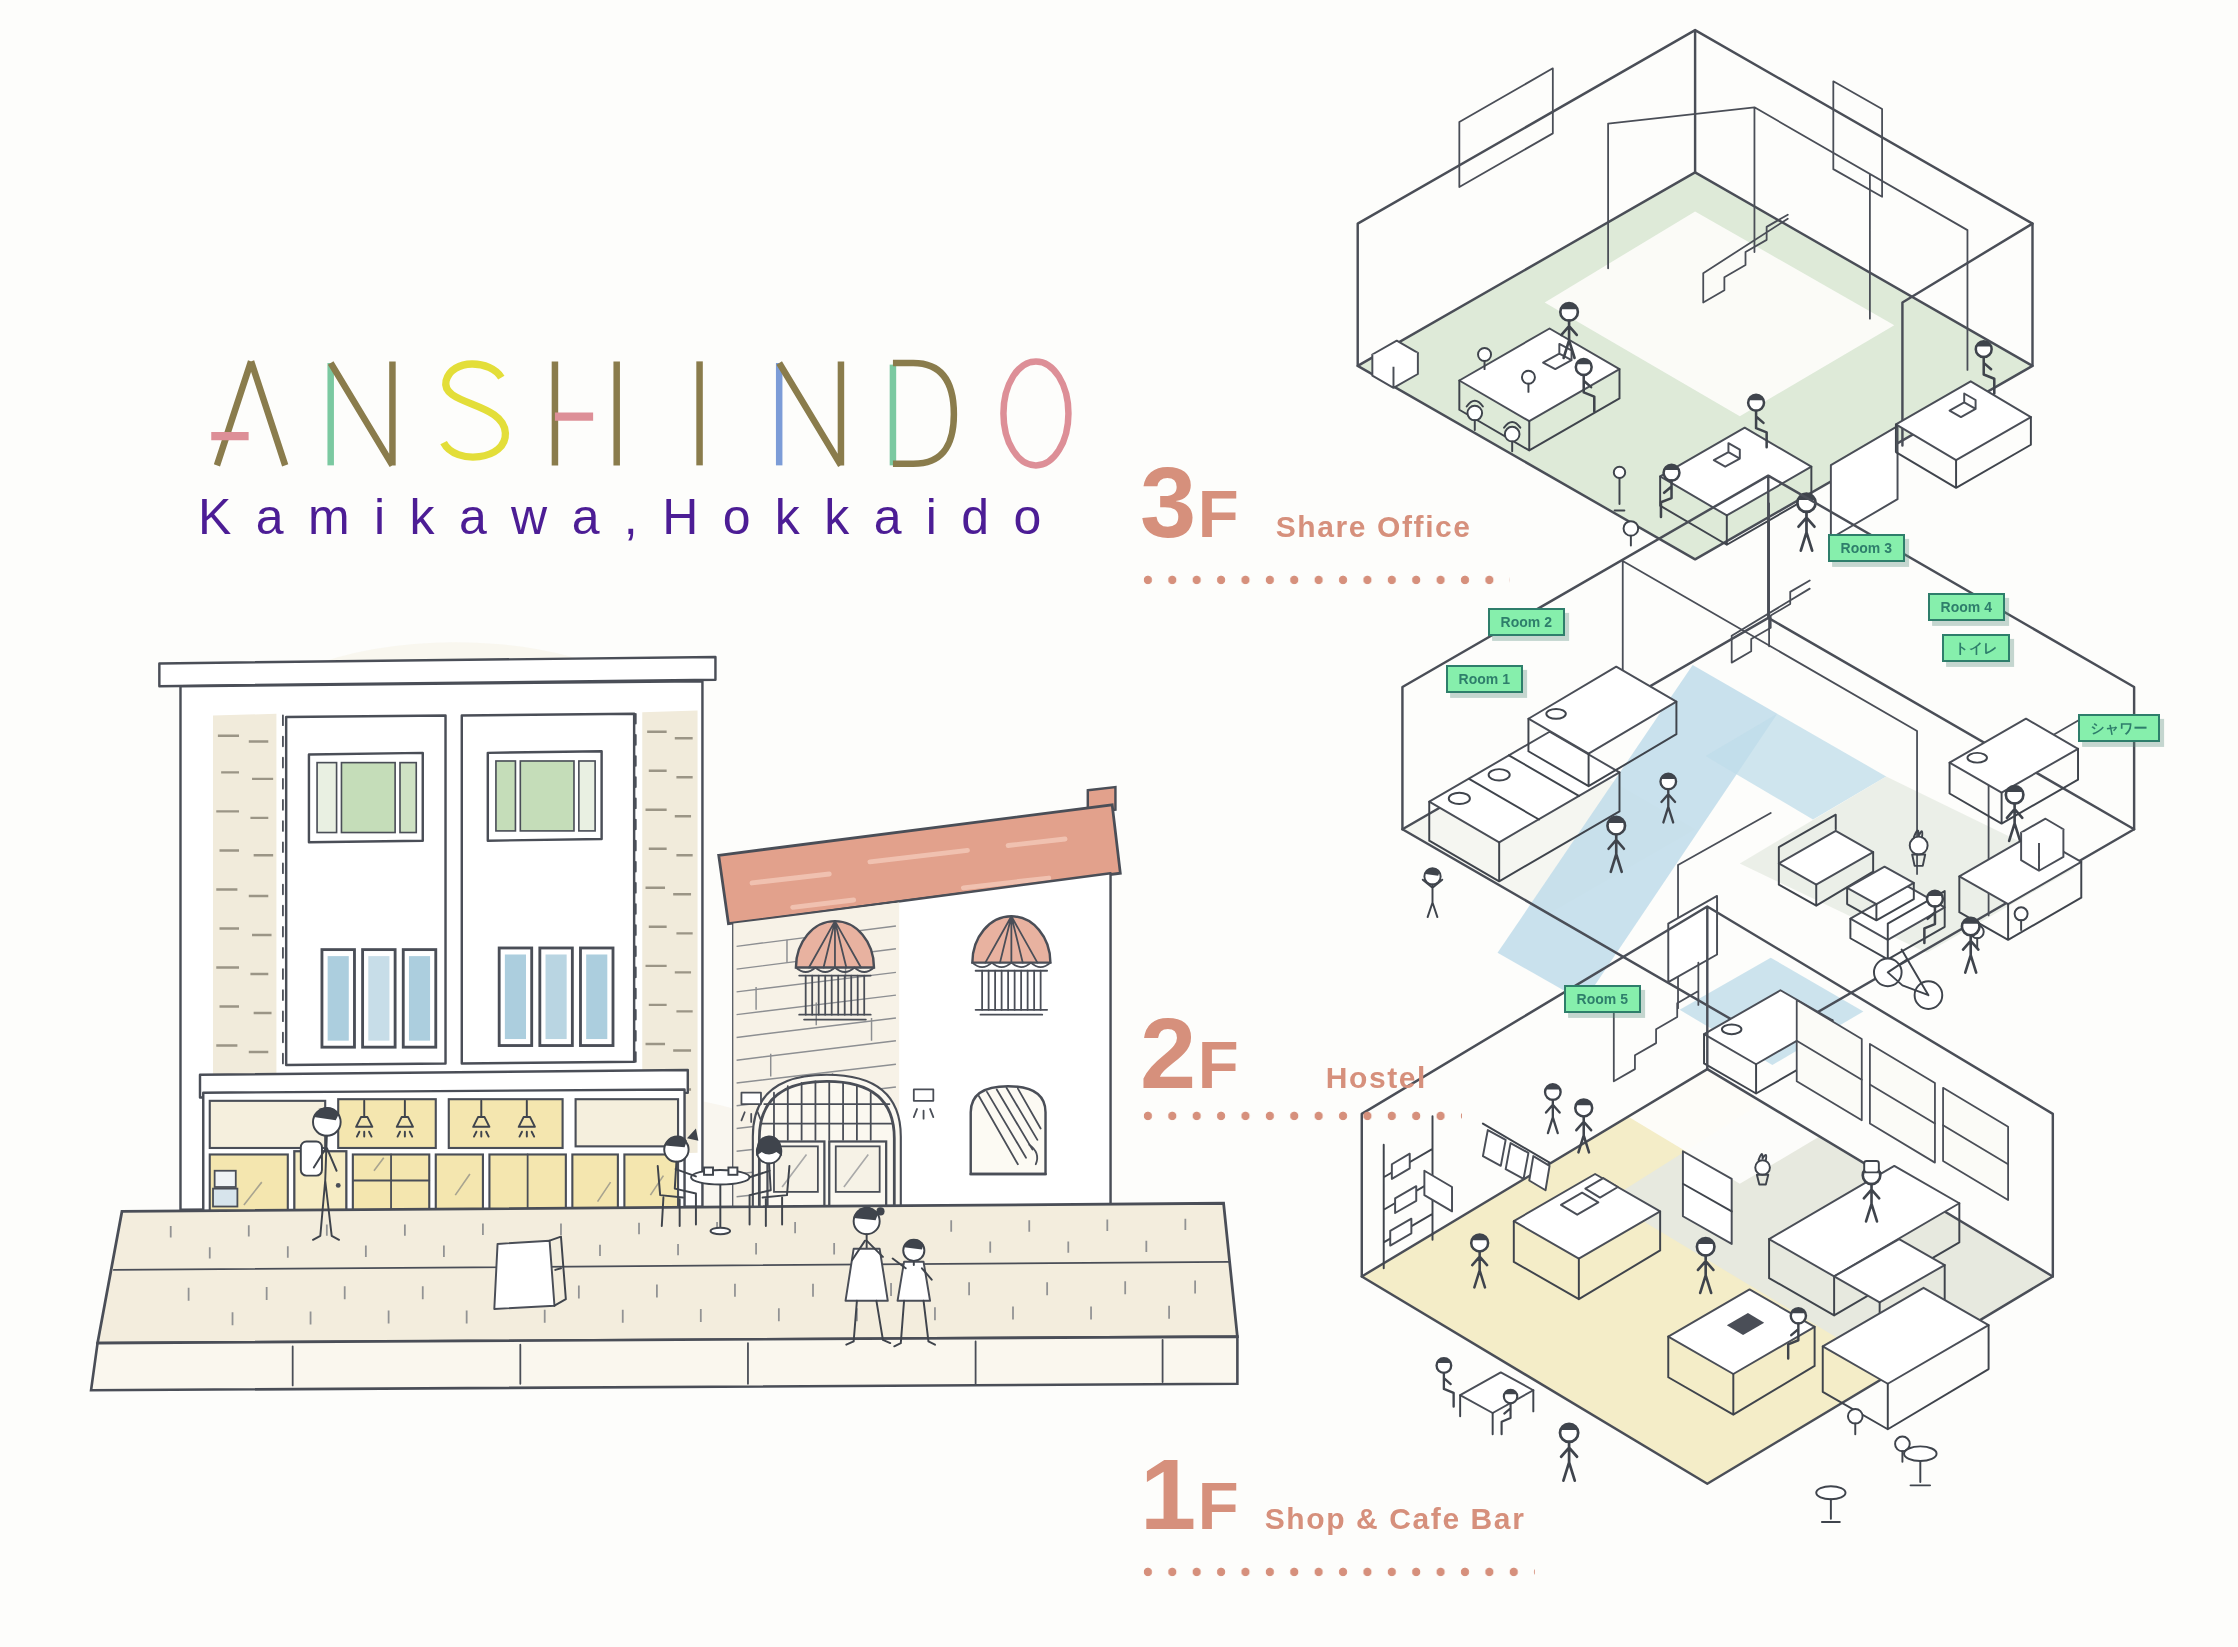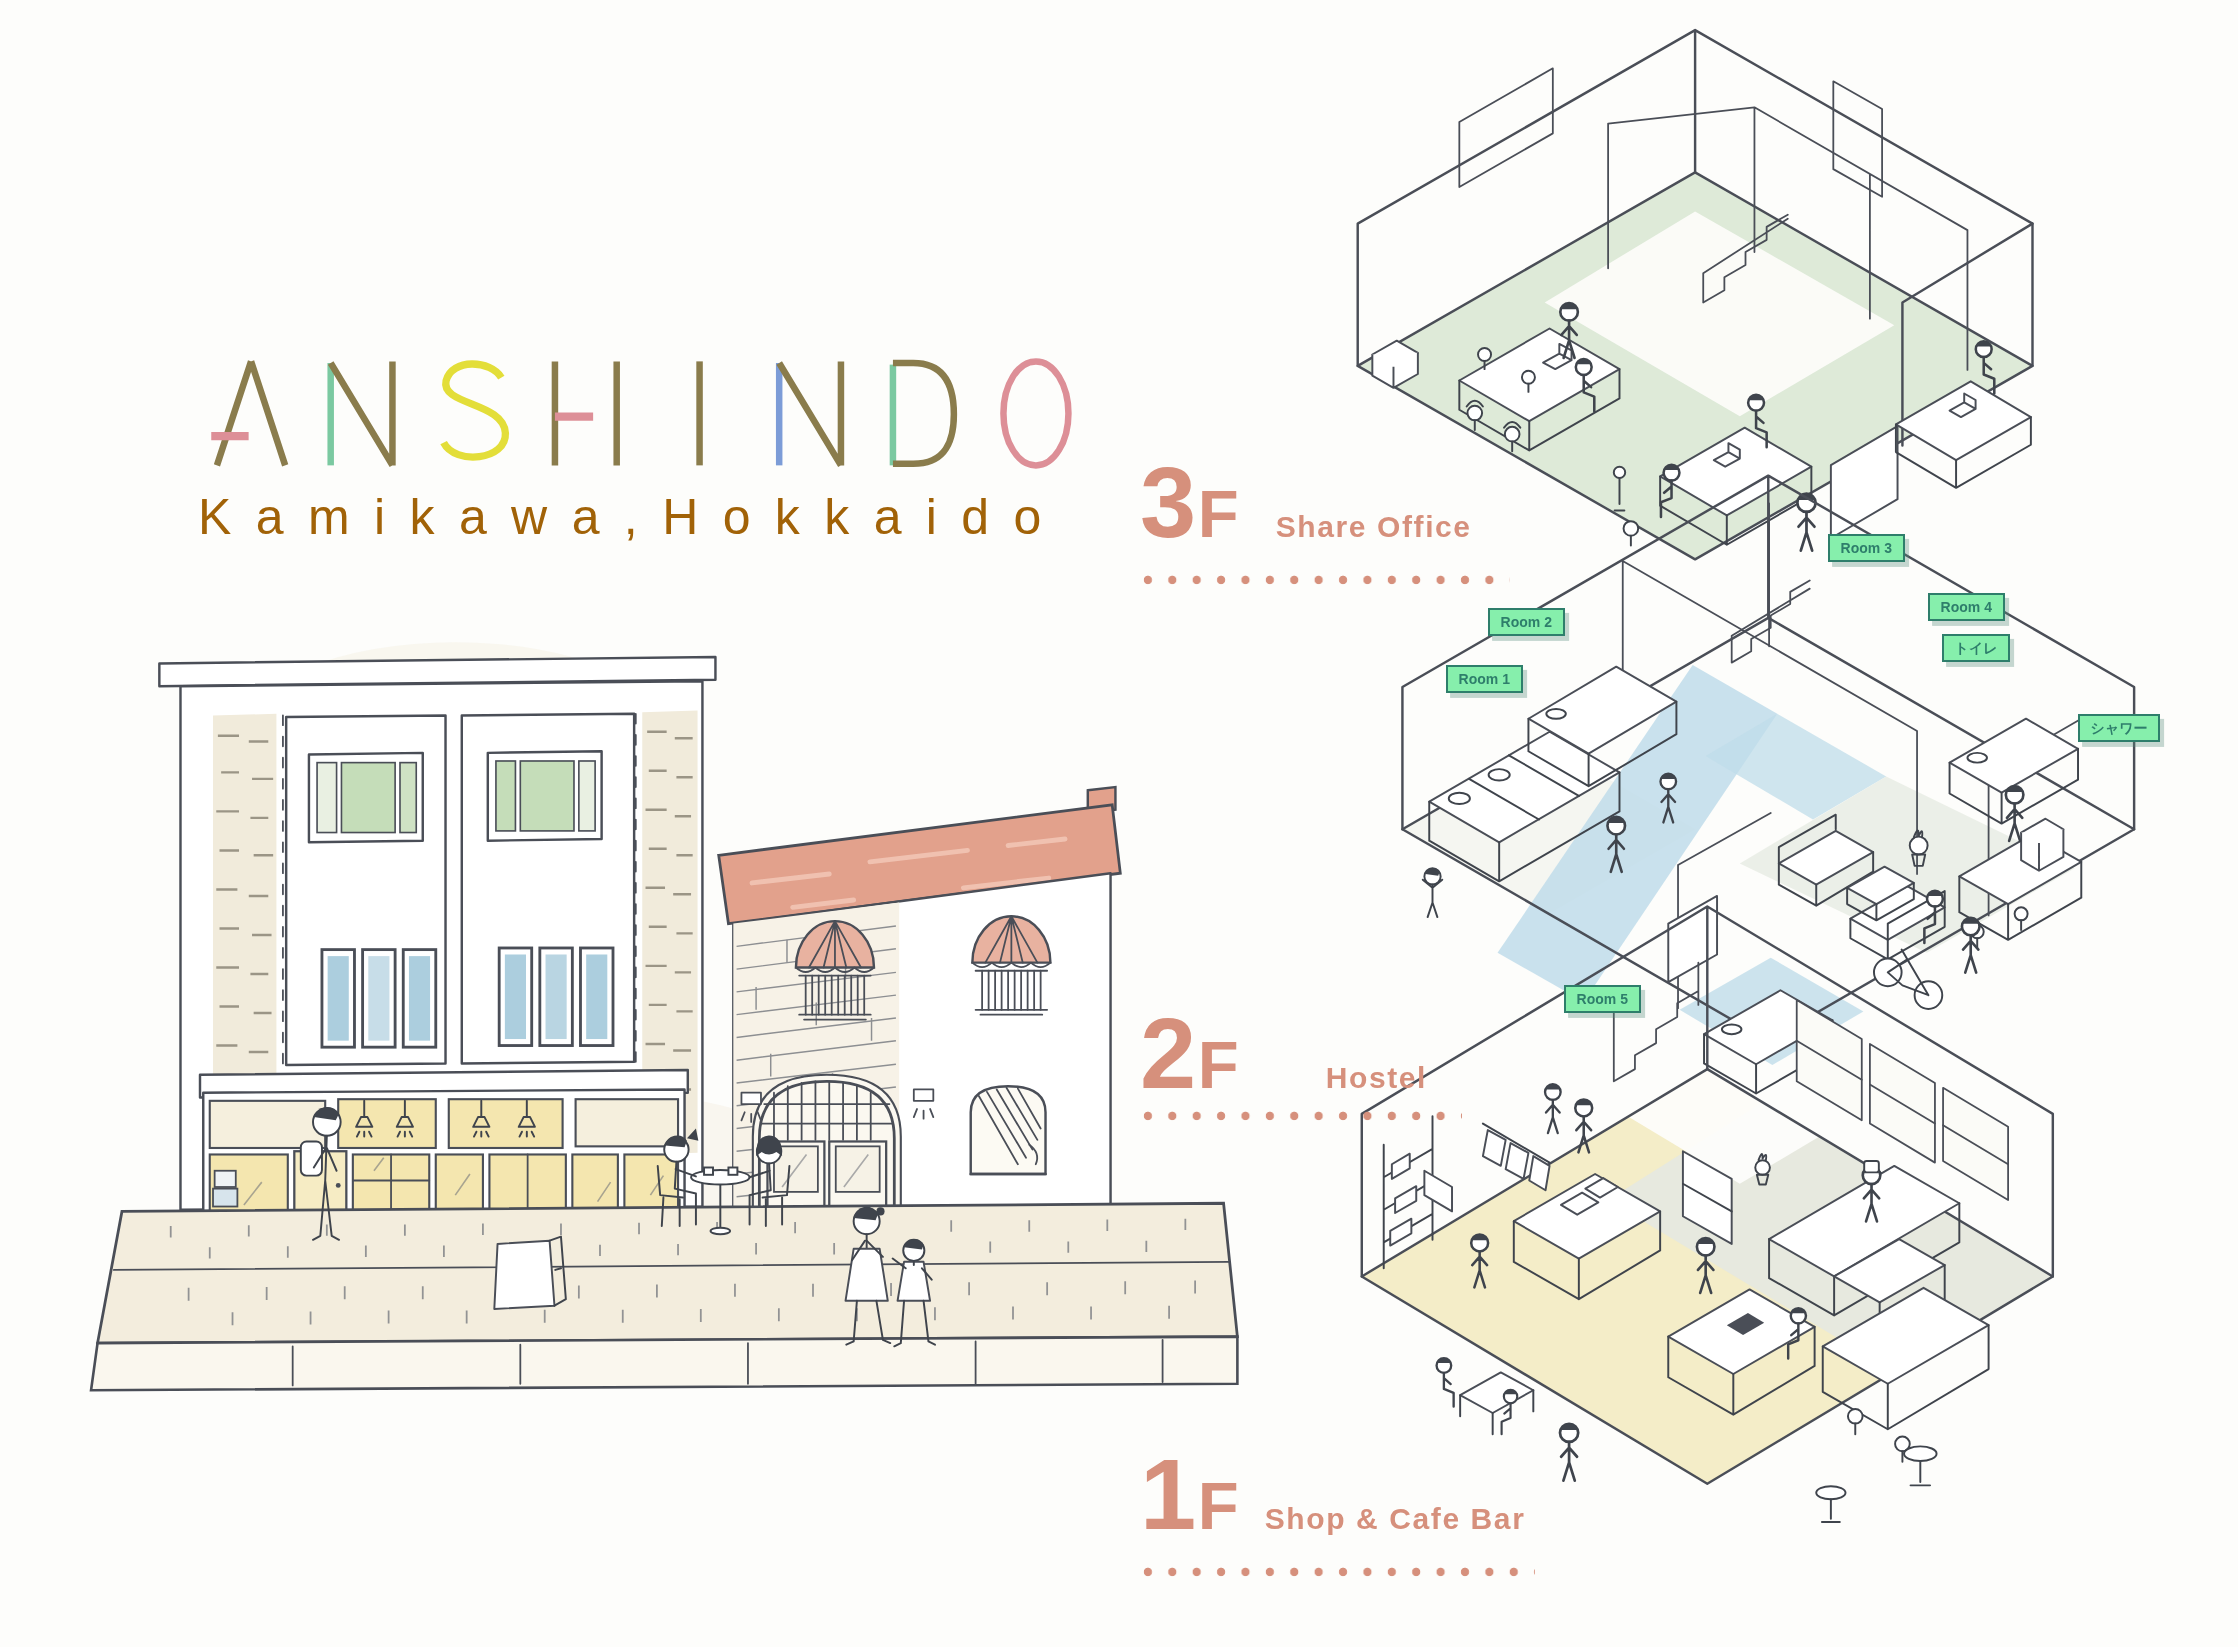--- a/index.html
+++ b/index.html
@@ -7,21 +7,21 @@
     position:relative;width:2239px;height:1648px;overflow:hidden;
     background:#FDFDFB;font-family:"Liberation Sans",sans-serif;
   }
   .vh{position:absolute;width:0.8px;height:0.8px;overflow:hidden;clip:rect(0 0 0 0);white-space:nowrap;}
   #scene{position:absolute;left:0;top:0;}
 
   
   #logo{position:absolute;left:195px;top:358px;width:897px;height:114px;}
   #subtitle{
     position:absolute;left:198px;top:488px;width:935px;
-    font-size:50px;letter-spacing:24.4px;color:#a16207;font-weight:400;
+    font-size:50px;letter-spacing:24.4px;color:#4c1d95;font-weight:400;
     white-space:nowrap;
   }
 
   
   .floor-label{position:absolute;color:#D6907C;display:flex;align-items:baseline;white-space:nowrap;}
   .fl-num{font-size:101px;font-weight:700;line-height:0.9;letter-spacing:1.6px;}
   .fl-suf{font-size:67px;font-weight:700;}
   .fl-name{font-size:30px;font-weight:700;letter-spacing:1.6px;}
   .dots{
     position:absolute;height:10.6px;

